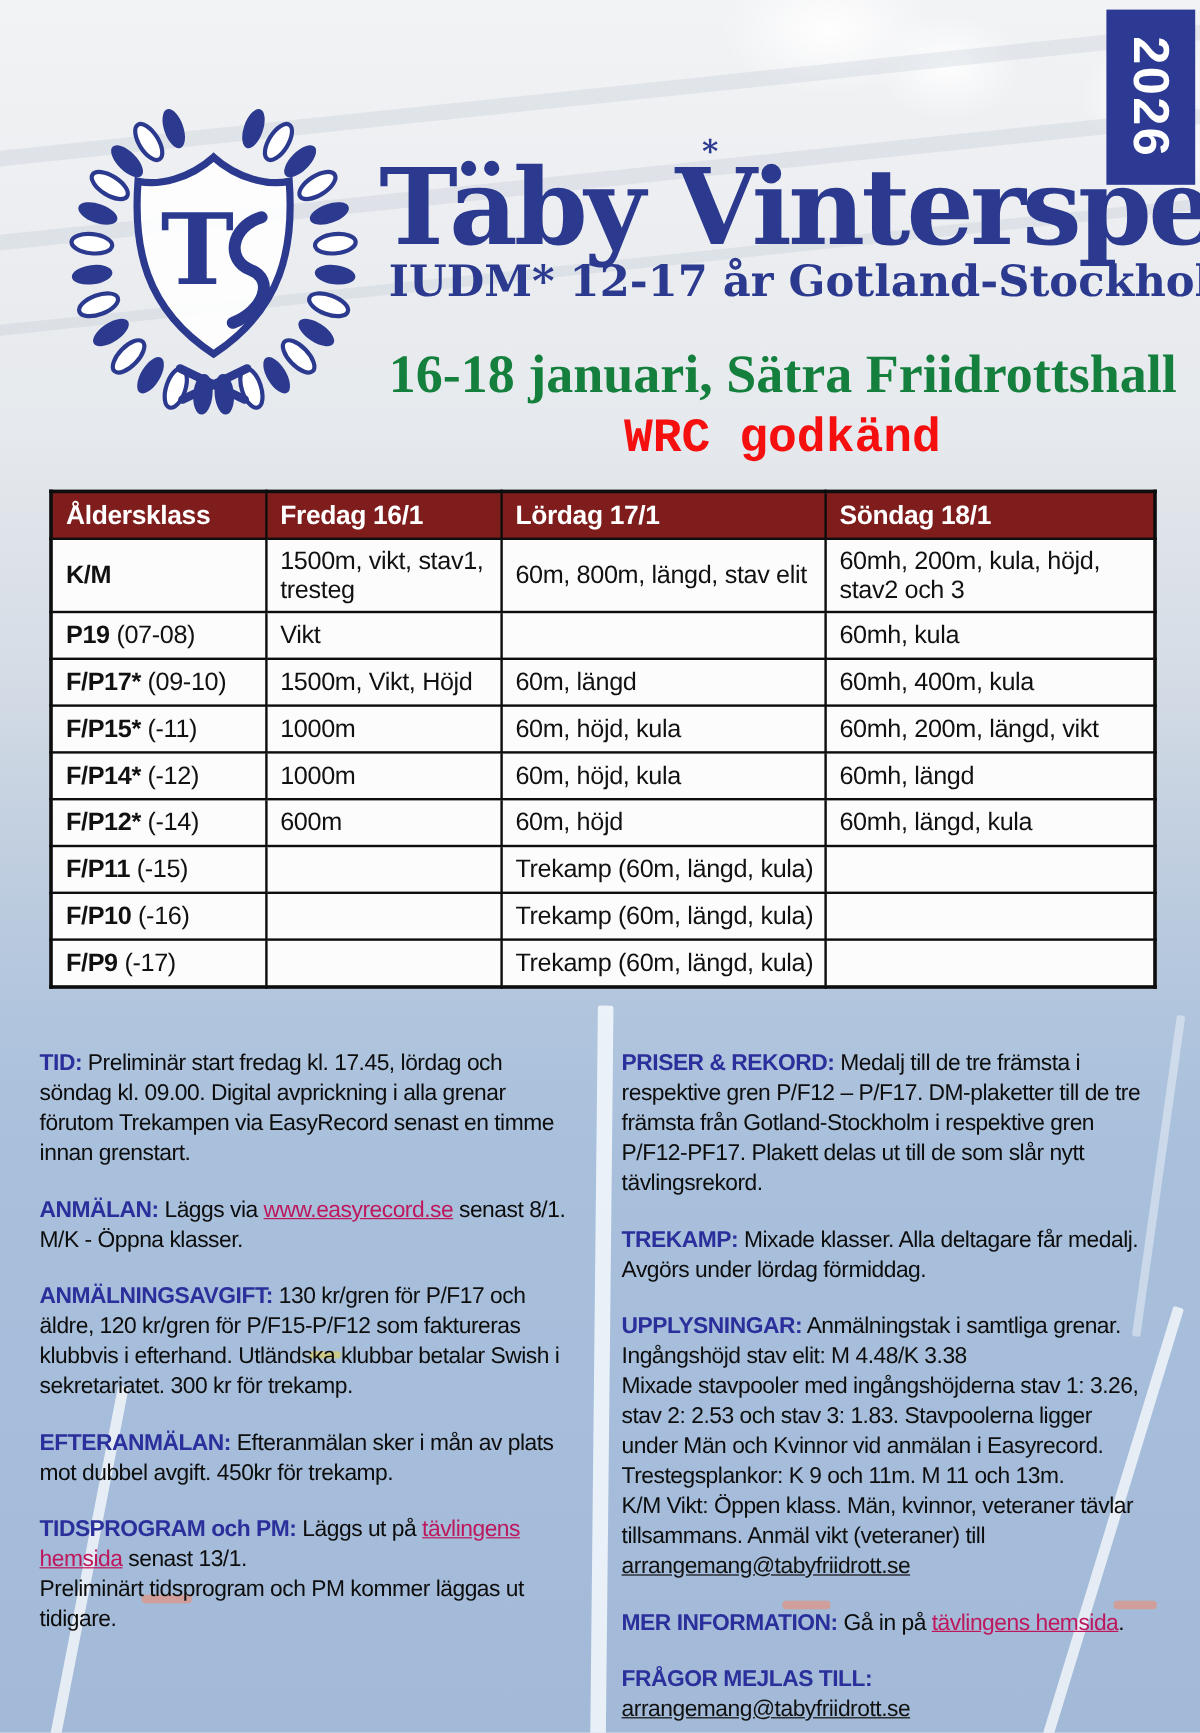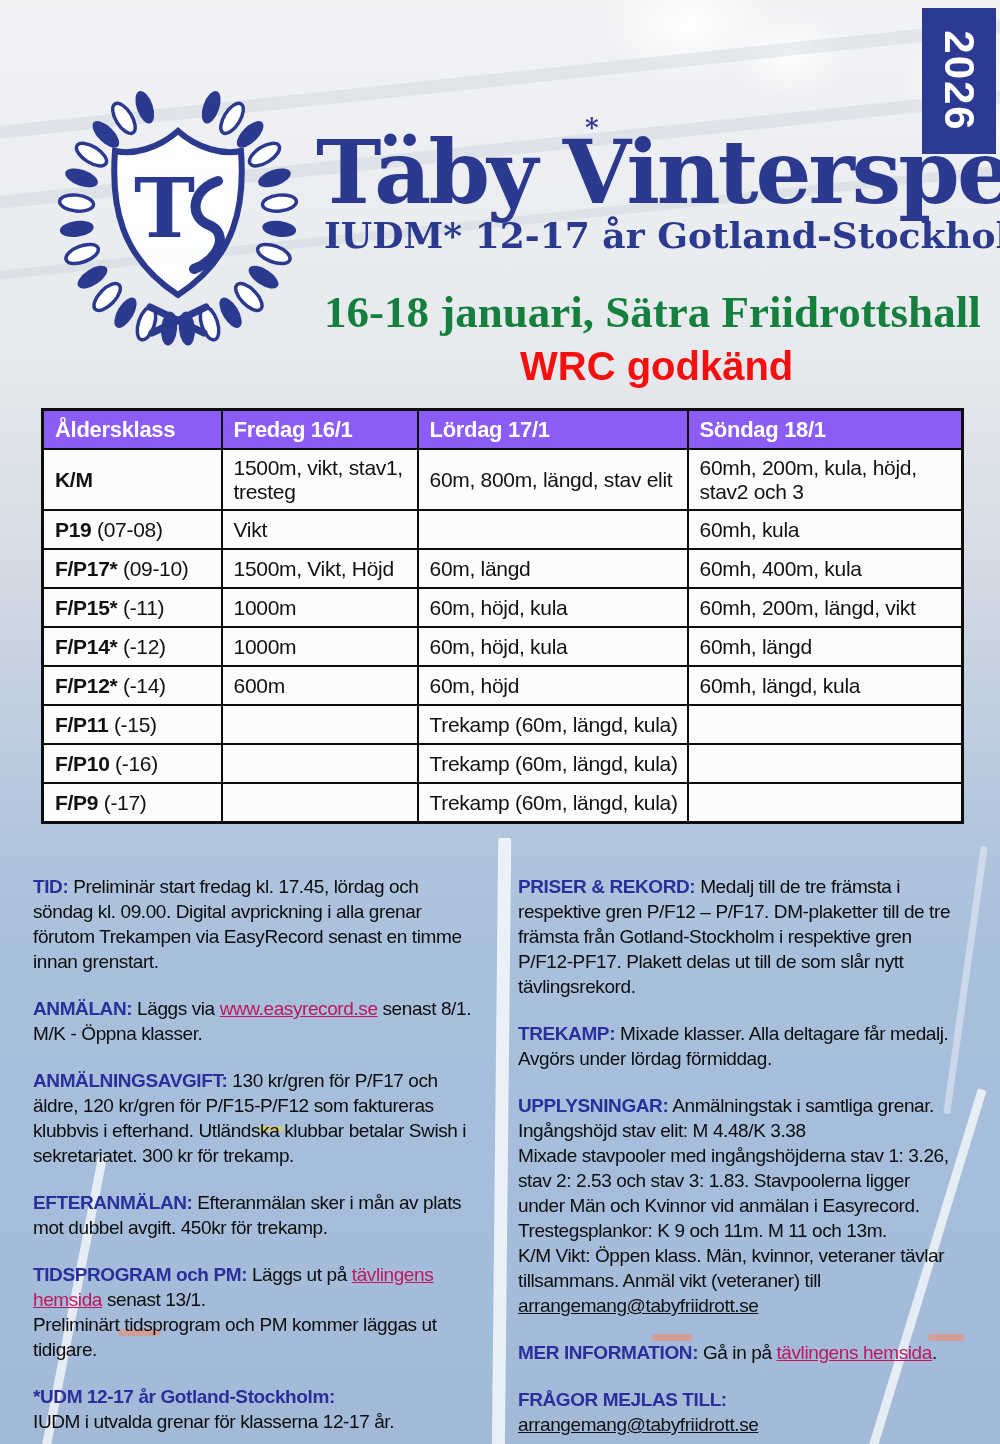--- a/index.html
+++ b/index.html
@@ -45,32 +45,32 @@
   .title{position:absolute;left:316px;top:128px;color:#2b3a8e;
       font-family:"DejaVu Serif",serif;font-weight:bold;font-size:88px;
       letter-spacing:-3px;line-height:1;white-space:nowrap;}
   .snowflake{position:absolute;left:585px;top:112px;color:#2b3a8e;font-size:26px;
       font-family:"DejaVu Serif",serif;font-weight:bold;}
   .subtitle1{position:absolute;left:324px;top:214px;color:#2b3a8e;
       font-family:"DejaVu Serif",serif;font-weight:bold;font-size:36px;white-space:nowrap;}
   .subtitle2{position:absolute;left:324px;top:286px;color:#15803d;
       font-family:Liberation Serif, serif;font-weight:bold;font-size:45px;white-space:nowrap;}
   .approval{position:absolute;left:520px;top:344px;color:#f50f0f;
-      font-family:Liberation Sans, sans-serif;font-weight:bold;font-size:40px;white-space:nowrap;}
+      font-family:Liberation Mono, monospace;font-weight:bold;font-size:40px;white-space:nowrap;}
 
   
   table.sched{position:absolute;left:41px;top:408px;width:920px;
       border-collapse:collapse;table-layout:fixed;
       font-family:"Liberation Sans",sans-serif;letter-spacing:-0.3px;}
   table.sched col.c1{width:179px;} table.sched col.c2{width:196px;}
   table.sched col.c3{width:270px;} table.sched col.c4{width:275px;}
   table.sched th,table.sched td{border:2px solid #0d0d0d;padding:2px 4px 2px 11px;
       text-align:left;vertical-align:middle;}
   table.sched{border:3px solid #0d0d0d;}
-  table.sched th{background:#8b5cf6;color:#fff;font-size:22px;height:33px;font-weight:bold;}
+  table.sched th{background:#7f1d1d;color:#fff;font-size:22px;height:33px;font-weight:bold;}
   table.sched td{background:#fcfcfd;color:#111;font-size:21px;height:33px;}
   table.sched tr.tall td{height:55px;}
   td .cls{font-weight:bold;text-align:right;}
   td .yrs{font-weight:normal;}
 
   
   .info-col{position:absolute;top:852px;font-size:19px;line-height:25px;
       color:#0d0d0d;letter-spacing:-0.4px;}
   .info-left{left:33px;width:478px;}
   .info-right{left:518px;width:462px;}
@@ -231,21 +231,20 @@
     <div class="section"><span class="sec-heading">ANMÄLNINGSAVGIFT:</span><span class="seg"> 130 kr/gren för P/F17 och
 äldre, 120 kr/gren för P/F15-P/F12 som faktureras
 klubbvis i efterhand. Utländska klubbar betalar Swish i
 sekretariatet. 300 kr för trekamp.</span></div>
     <div class="section"><span class="sec-heading">EFTERANMÄLAN:</span><span class="seg"> Efteranmälan sker i mån av plats
 mot dubbel avgift. 450kr för trekamp.</span></div>
     <div class="section"><span class="sec-heading">TIDSPROGRAM och PM:</span><span class="seg"> Läggs ut på </span><a class="lnk blue" href="#">tävlingens
 hemsida</a><span class="seg"> senast 13/1.
 Preliminärt tidsprogram och PM kommer läggas ut
 tidigare.</span></div>
-    <div class="section"><span class="sec-heading block">*UDM 12-17 år Gotland-Stockholm:</span><span class="seg">IUDM i utvalda grenar för klasserna 12-17 år.</span></div>
   </div>
 <div class="info-col info-right" id="info-right">
     <div class="section"><span class="sec-heading">PRISER &amp; REKORD:</span><span class="seg"> Medalj till de tre främsta i
 respektive gren P/F12 – P/F17. DM-plaketter till de tre
 främsta från Gotland-Stockholm i respektive gren
 P/F12-PF17. Plakett delas ut till de som slår nytt
 tävlingsrekord.</span></div>
     <div class="section"><span class="sec-heading">TREKAMP:</span><span class="seg"> Mixade klasser. Alla deltagare får medalj.
 Avgörs under lördag förmiddag.</span></div>
     <div class="section"><span class="sec-heading">UPPLYSNINGAR:</span><span class="seg"> Anmälningstak i samtliga grenar.

